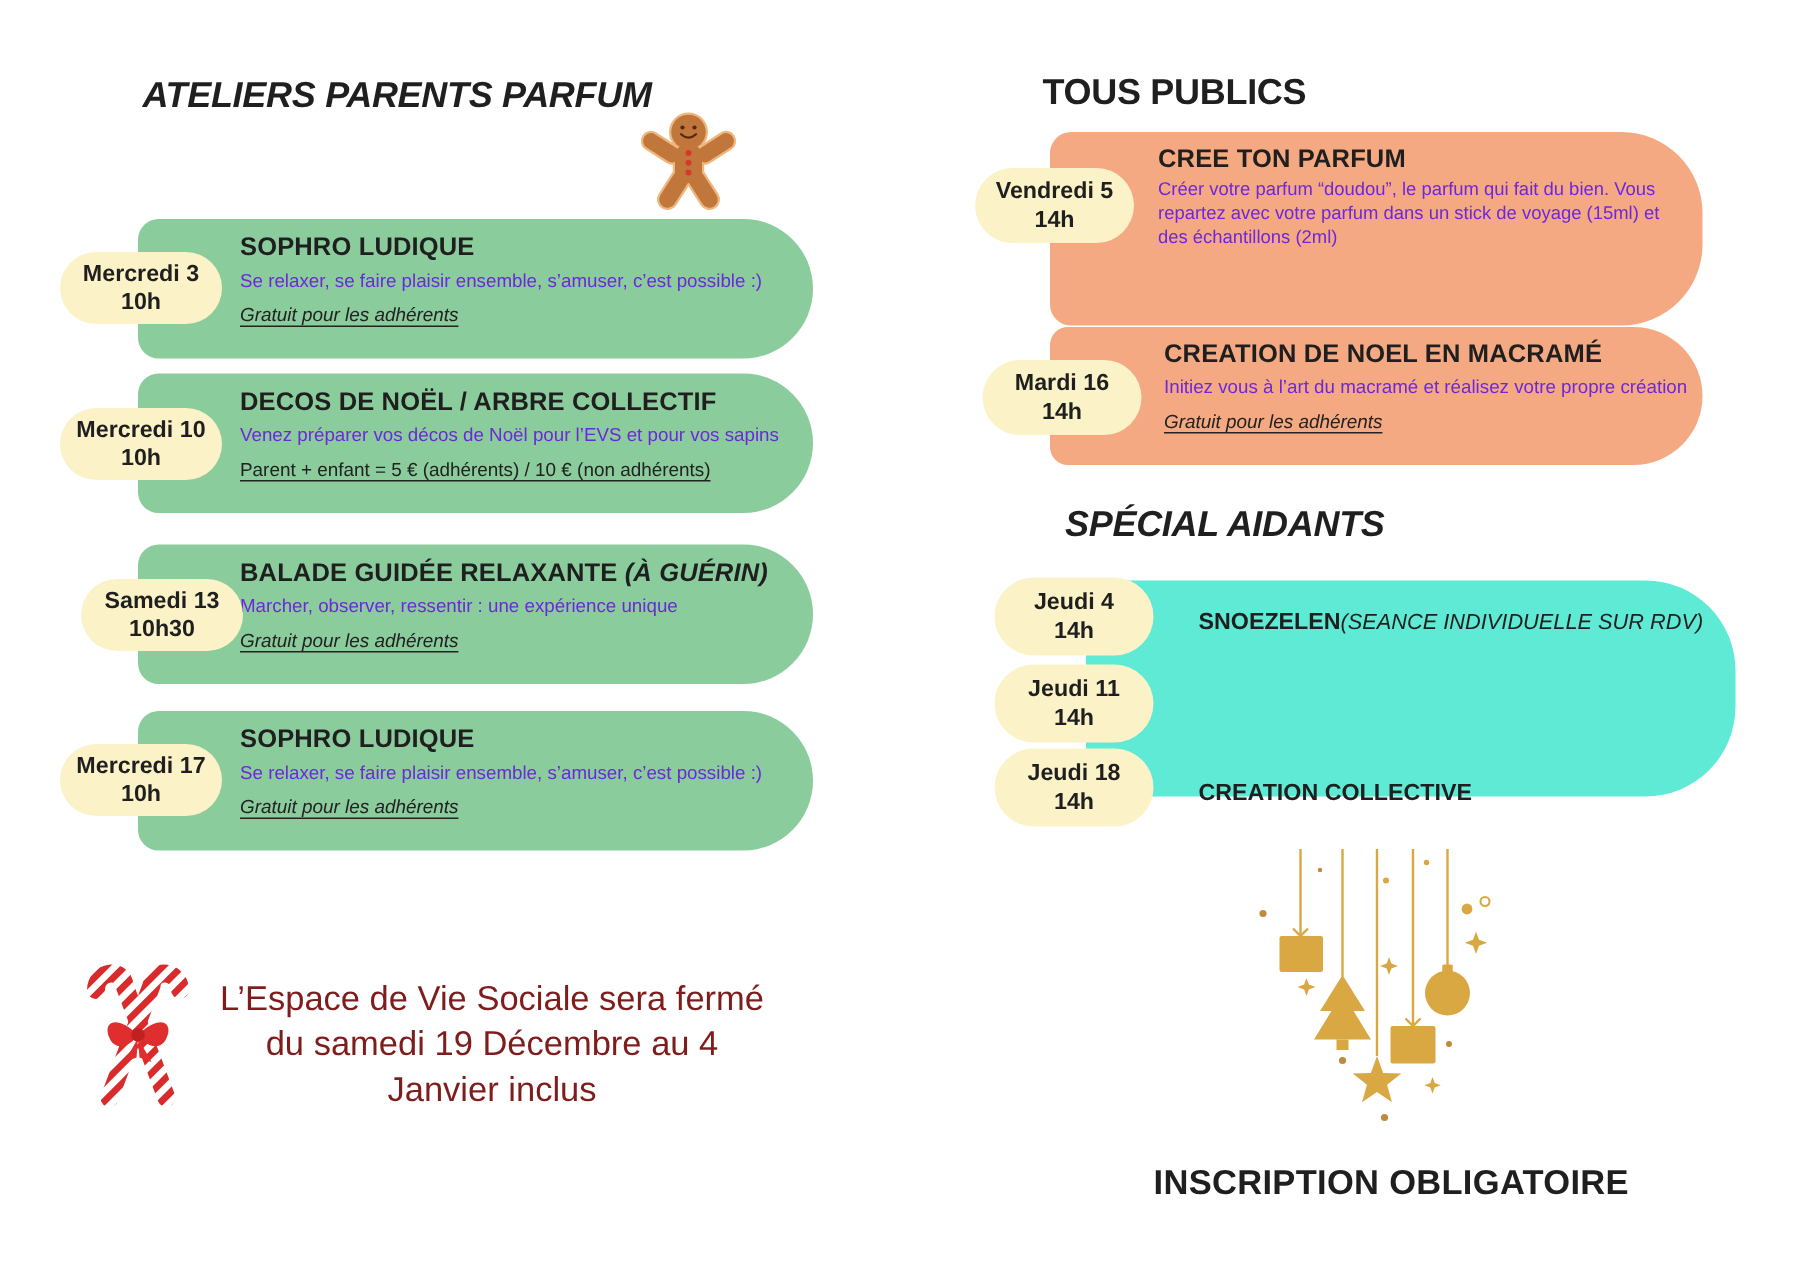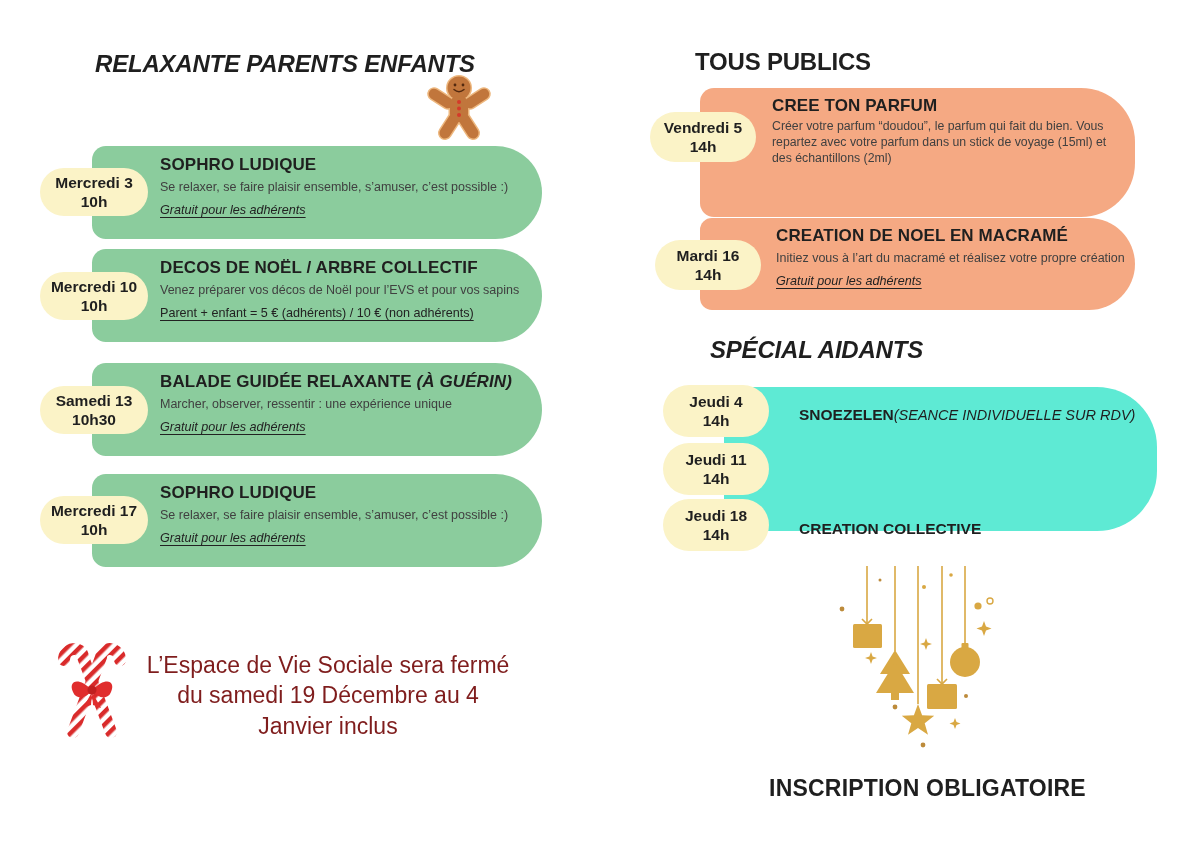--- a/index.html
+++ b/index.html
@@ -12,21 +12,21 @@
   
   .card{position:absolute;box-sizing:border-box;}
   .card.green{left:92px;width:450px;height:93px;background:#8BCC9D;
               border-radius:14px 47px 47px 14px;padding:9px 16px 8px 68px;}
   .card.salmon{left:700px;width:435px;background:#F5A983;
                border-radius:14px 54px 54px 14px;padding:8px 14px 8px 72px;}
   .card.peach{left:724px;top:387px;width:433px;height:144px;background:#5eead4;
               border-radius:16px 60px 60px 16px;}
   .card-title{font-size:17px;font-weight:800;letter-spacing:0.1px;white-space:nowrap;}
   .title-suffix{font-weight:600;font-style:italic;}
-  .card-desc{font-size:12.5px;margin-top:5px;color:#404040;white-space:nowrap;}
+  .card-desc{font-size:12.5px;margin-top:5px;color:#6d28d9;white-space:nowrap;}
   .card-desc.wrap{white-space:normal;line-height:1.32;width:352px;}
   .card-price{font-size:12.6px;margin-top:9px;text-decoration:underline;
               text-underline-offset:3px;color:#222;}
   .card-price.it{font-style:italic;}
 
   
   .pill{position:absolute;width:108px;height:48px;background:#FBF3C7;border-radius:28px;
         z-index:3;display:flex;flex-direction:column;justify-content:center;
         text-align:center;font-weight:700;font-size:15.5px;line-height:1.25;}
 
@@ -39,21 +39,21 @@
   .closure{position:absolute;left:128px;top:650px;width:400px;text-align:center;
            font-size:23px;line-height:1.32;color:#7f1d1d;}
   .footer-title{position:absolute;left:705px;top:775px;width:445px;text-align:center;
                 font-weight:800;font-size:23px;letter-spacing:0.2px;}
 </style>
 </head>
 <body>
 
 <div>
 
-  <div class="abs section-title italic" style="left:95px;top:50px;">RELAXANTE PARENTS ENFANTS</div>
+  <div class="abs section-title italic" style="left:95px;top:50px;">ATELIERS PARENTS PARFUM</div>
 
   <svg class="abs" style="left:422px;top:72px;" width="74" height="72" viewBox="0 0 74 72">
     <g stroke="#EDB77E" stroke-width="13.5" stroke-linecap="round">
       <path d="M26 31 L12 22"></path>
         <path d="M48 31 L62 22"></path>
       <path d="M32 47 L23 61" stroke-width="14"></path>
         <path d="M42 47 L51 61" stroke-width="14"></path>
     </g>
     <circle cx="37" cy="16" r="13" fill="#EDB77E"></circle>
     <rect x="26.5" y="22.5" width="21" height="29" rx="9" fill="#EDB77E"></rect>
@@ -91,21 +91,21 @@
   <div class="pill" style="left:40px;top:272px;">
     <div>Mercredi 10</div>
     <div>10h</div>
   </div>
 
   <div class="card green" style="top:363px;">
     <div class="card-title"><span>BALADE GUIDÉE RELAXANTE</span><span class="title-suffix"> (À GUÉRIN)</span></div>
     <div class="card-desc">Marcher, observer, ressentir : une expérience unique</div>
     <div class="card-price it">Gratuit pour les adhérents</div>
   </div>
-  <div class="pill" style="left:40px;top:386px;">
+  <div class="pill" style="left:54px;top:386px;">
     <div>Samedi 13</div>
     <div>10h30</div>
   </div>
 
   <div class="card green" style="top:474px;">
     <div class="card-title"><span>SOPHRO LUDIQUE</span><span class="title-suffix"></span></div>
     <div class="card-desc">Se relaxer, se faire plaisir ensemble, s’amuser, c’est possible :)</div>
     <div class="card-price it">Gratuit pour les adhérents</div>
   </div>
   <div class="pill" style="left:40px;top:496px;">

